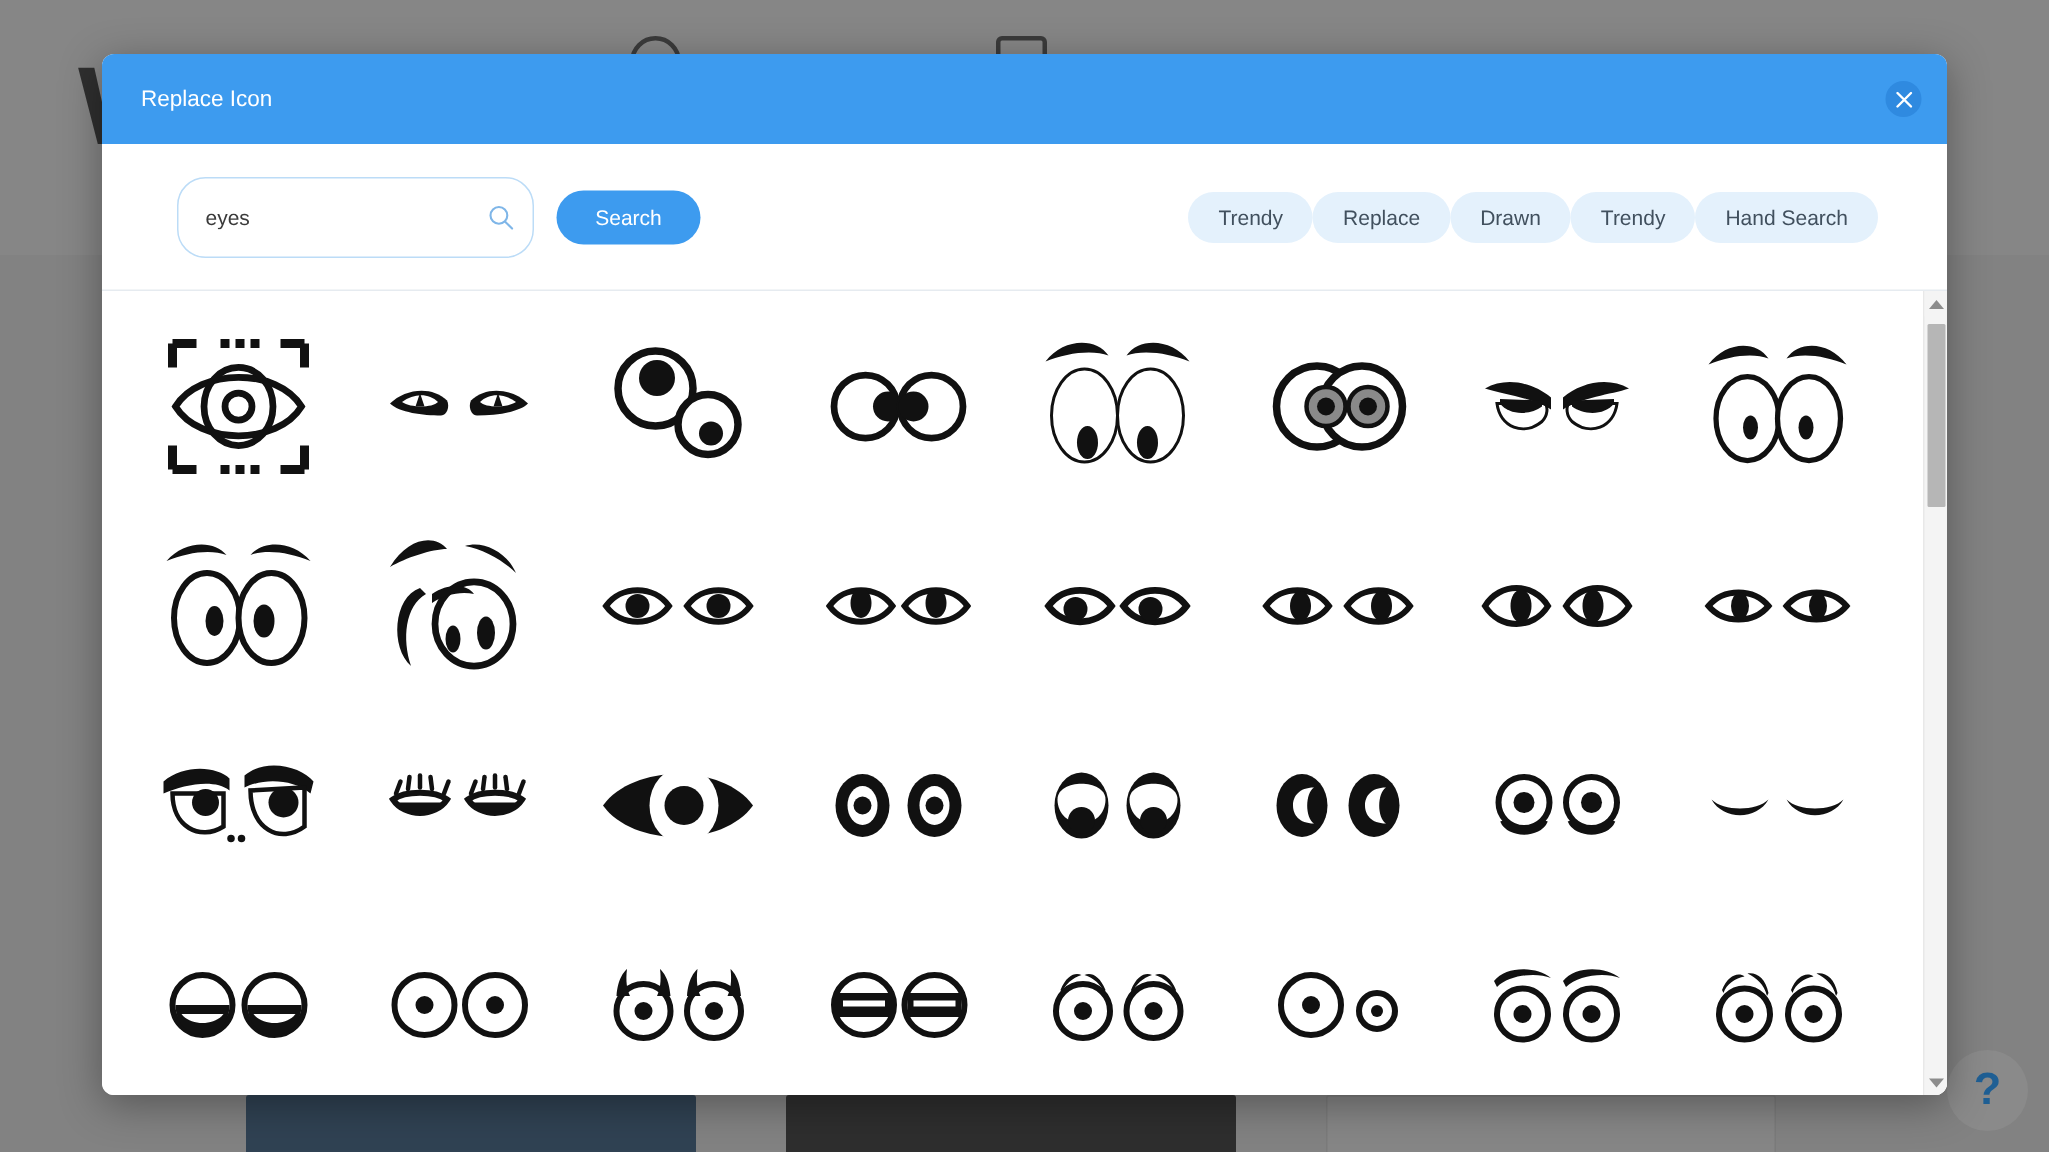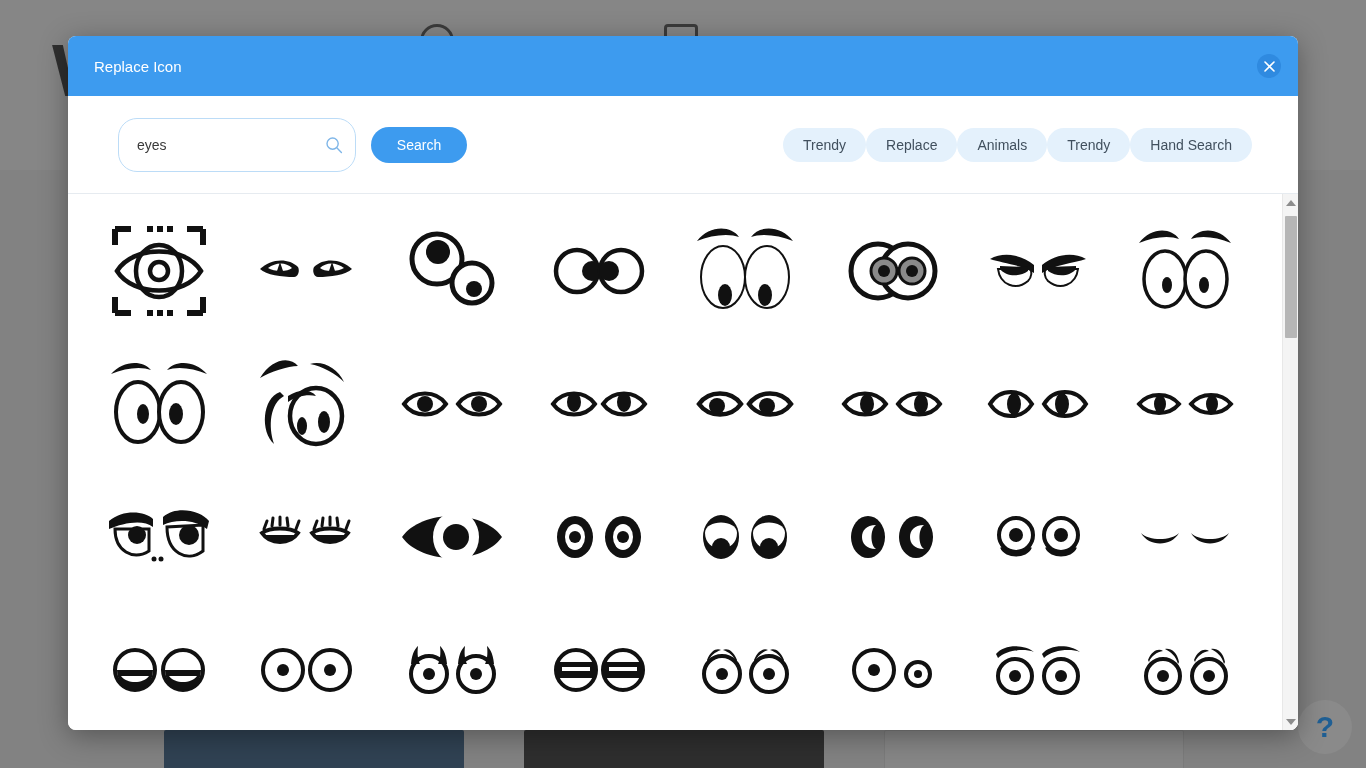--- a/index.html
+++ b/index.html
@@ -265,21 +265,21 @@
           <circle cx="7.6" cy="7.6" r="5.6" stroke="#7fb6e8" stroke-width="1.4" fill="none"></circle>
           <path d="M11.8 11.8 L16.4 16.4" stroke="#7fb6e8" stroke-width="1.4" stroke-linecap="round"></path>
         </svg>
       </button>
     </div>
     <button class="search-btn">Search</button>
 
     <div class="chips">
       <button class="chip">Trendy</button>
       <button class="chip">Replace</button>
-      <button class="chip">Animals</button>
+      <button class="chip">Drawn</button>
       <button class="chip">Trendy</button>
       <button class="chip">Hand Search</button>
     </div>
   </div>
 
   <div class="grid-area">
     <div class="grid">
 
       <div class="icon-cell">
         <svg width="104" height="104" viewBox="0 0 104 104">

